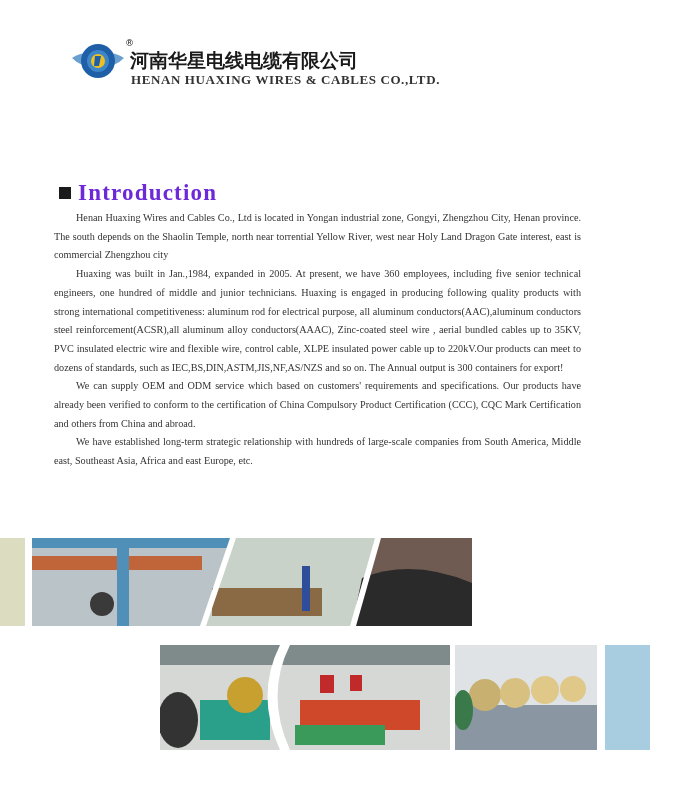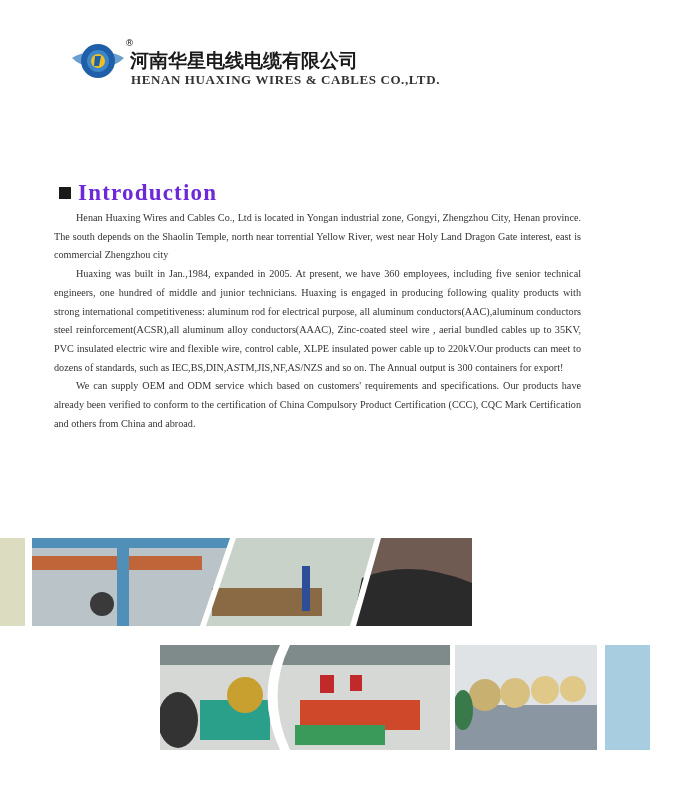--- a/index.html
+++ b/index.html
@@ -40,20 +40,21 @@
 
 <div class="section-title">
   <span class="bullet-square"></span>
   <span class="title-text">Introduction</span>
 </div>
 
 <div class="body-text">
   <p>Henan Huaxing Wires and Cables Co., Ltd is located in Yongan industrial zone, Gongyi, Zhengzhou City, Henan province. The south depends on the Shaolin Temple, north near torrential Yellow River, west near Holy Land Dragon Gate interest, east is commercial Zhengzhou city</p>
   <p>Huaxing was built in Jan.,1984, expanded in 2005. At present, we have 360 employees, including five senior technical engineers, one hundred of middle and junior technicians. Huaxing is engaged in producing following quality products with strong international competitiveness: aluminum rod for electrical purpose, all aluminum conductors(AAC),aluminum conductors steel reinforcement(ACSR),all aluminum alloy conductors(AAAC), Zinc-coated steel wire , aerial bundled cables up to 35KV, PVC insulated electric wire and flexible wire, control cable, XLPE insulated power cable up to 220kV.Our products can meet to dozens of standards, such as IEC,BS,DIN,ASTM,JIS,NF,AS/NZS and so on. The Annual output is 300 containers for export!</p>
   <p>We can supply OEM and ODM service which based on customers' requirements and specifications. Our products have already been verified to conform to the certification of China Compulsory Product Certification (CCC), CQC Mark Certification and others from China and abroad.</p>
+  <p>We have established long-term strategic relationship with hundreds of large-scale companies from South America, Middle east, Southeast Asia, Africa and east Europe, etc.</p>
 </div>
 
 <div class="photo beige"></div>
 
 <div class="photo strip-top">
   <svg width="440" height="88" viewBox="0 0 440 88">
     <rect x="0" y="0" width="200" height="88" fill="#b9c3c8"></rect>
     <rect x="0" y="0" width="200" height="10" fill="#4f8fb8"></rect>
     <rect x="0" y="18" width="170" height="14" fill="#c0643a"></rect>
     <rect x="85" y="0" width="12" height="88" fill="#4f8fb8"></rect>

